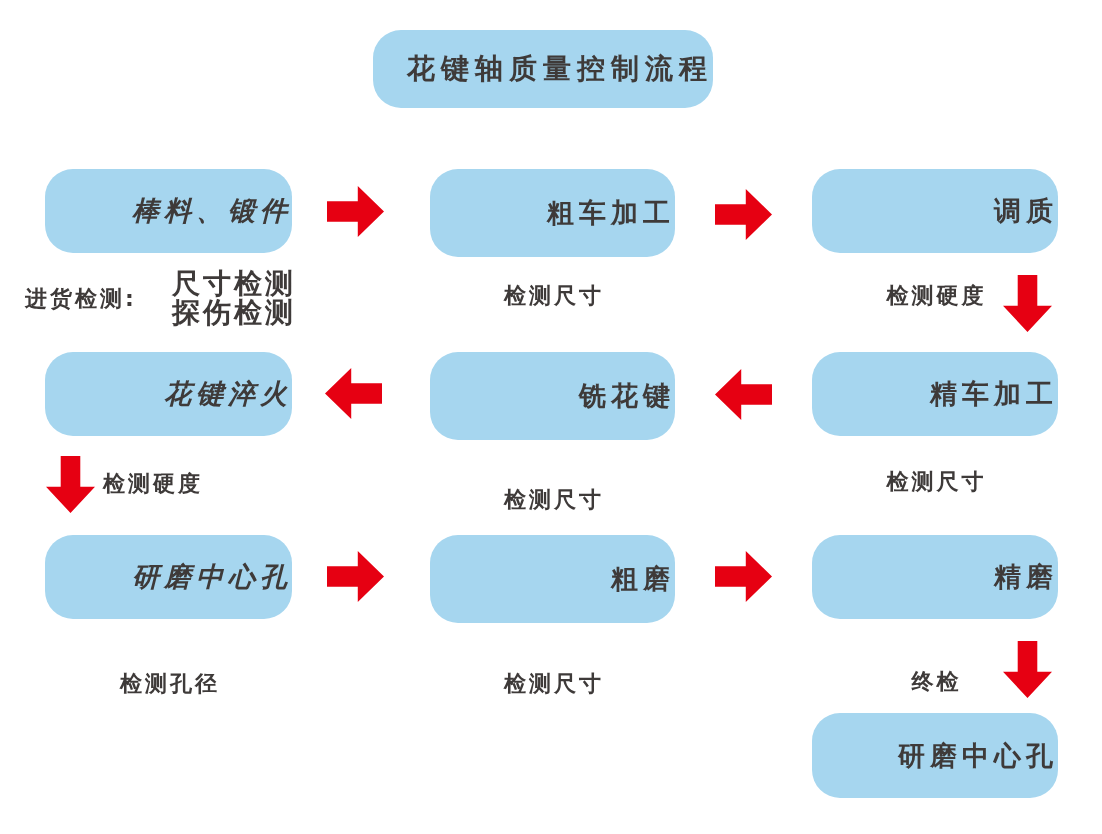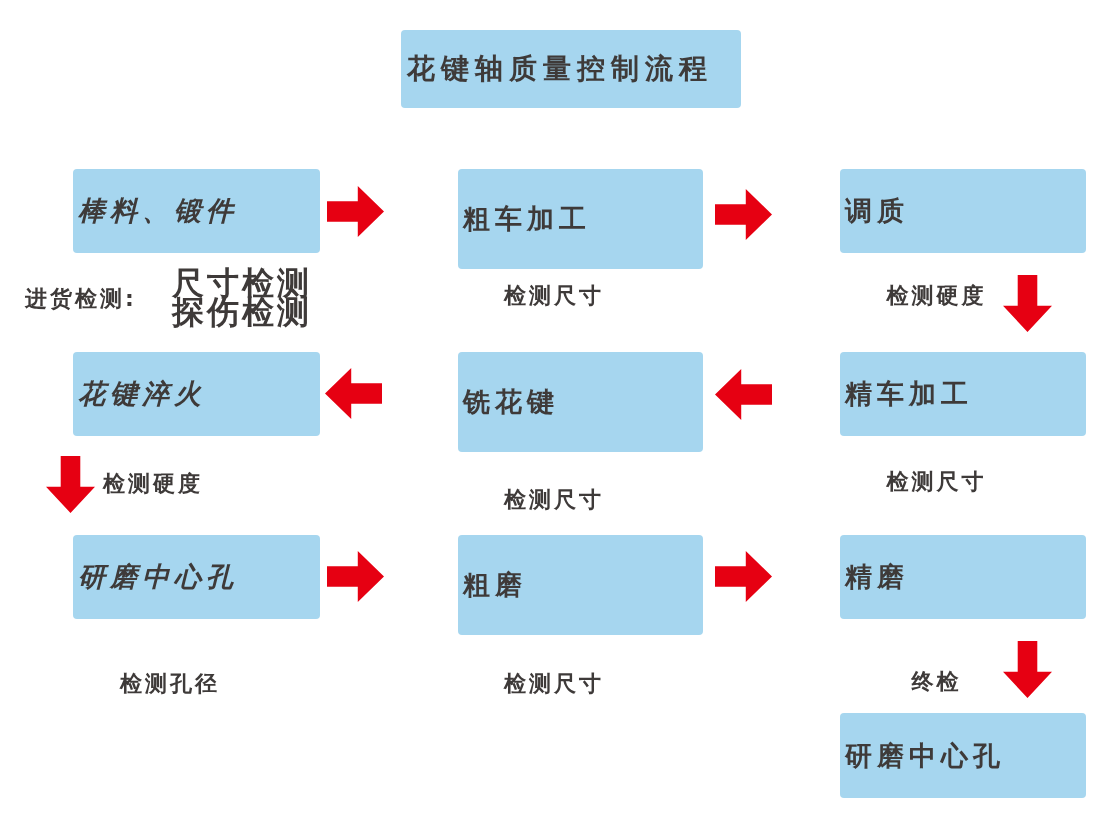--- a/index.html
+++ b/index.html
@@ -14,39 +14,38 @@
   .stage {
     position: relative;
     width: 1102px;
     height: 834px;
     background: var(--bg);
     overflow: hidden;
   }
   .pbox {
     position: absolute;
     background: var(--box-fill);
-    border-radius: 4px;
+    border-radius: 28px;
     display: flex;
     align-items: center;
-    justify-content: flex-start;
+    justify-content: flex-end;
     color: var(--text-color);
     font-size: 27px;
     font-weight: 600;
     letter-spacing: 5px;
     text-indent: 5px; 
     white-space: nowrap;
-    margin-left: 28px;
   }
   .title-box {
     left: 373px; top: 30px; width: 340px; height: 78px;
     font-size: 28px; letter-spacing: 6px; text-indent: 6px;
   }
   .r1 { top: 169px; } .r2 { top: 352px; } .r3 { top: 535px; }
   .c1 { left: 45px;  width: 247px; height: 84px; font-style: italic; }
-  .c2 { left: 430px; width: 245px; height: 100px; }
+  .c2 { left: 430px; width: 245px; height: 88px; }
   .c3 { left: 812px; width: 246px; height: 84px; }
   .final-box { left: 812px; top: 713px; width: 246px; height: 85px; }
   .lbl {
     position: absolute;
     color: var(--text-color);
     font-size: 22px;
     font-weight: 600;
     letter-spacing: 3px;
     white-space: nowrap;
     line-height: 30px;
@@ -58,21 +57,21 @@
     clip-path: polygon(0 30%, 54% 30%, 54% 0, 100% 50%, 54% 100%, 54% 70%, 0 70%);
   }
   .arrow-left {
     width: 57px; height: 51px;
     clip-path: polygon(100% 30%, 46% 30%, 46% 0, 0 50%, 46% 100%, 46% 70%, 100% 70%);
   }
   .arrow-down {
     width: 49px; height: 57px;
     clip-path: polygon(30% 0, 70% 0, 70% 54%, 100% 54%, 50% 100%, 0 54%, 30% 54%);
   }
-  .small-stack { font-size: 32px; line-height: 29px; }
+  .small-stack { font-size: 28px; line-height: 29px; }
 </style>
 </head>
 <body>
 
 <div class="stage">
 
   <div class="pbox title-box">
     <span>花键轴质量控制流程</span>
   </div>
 

